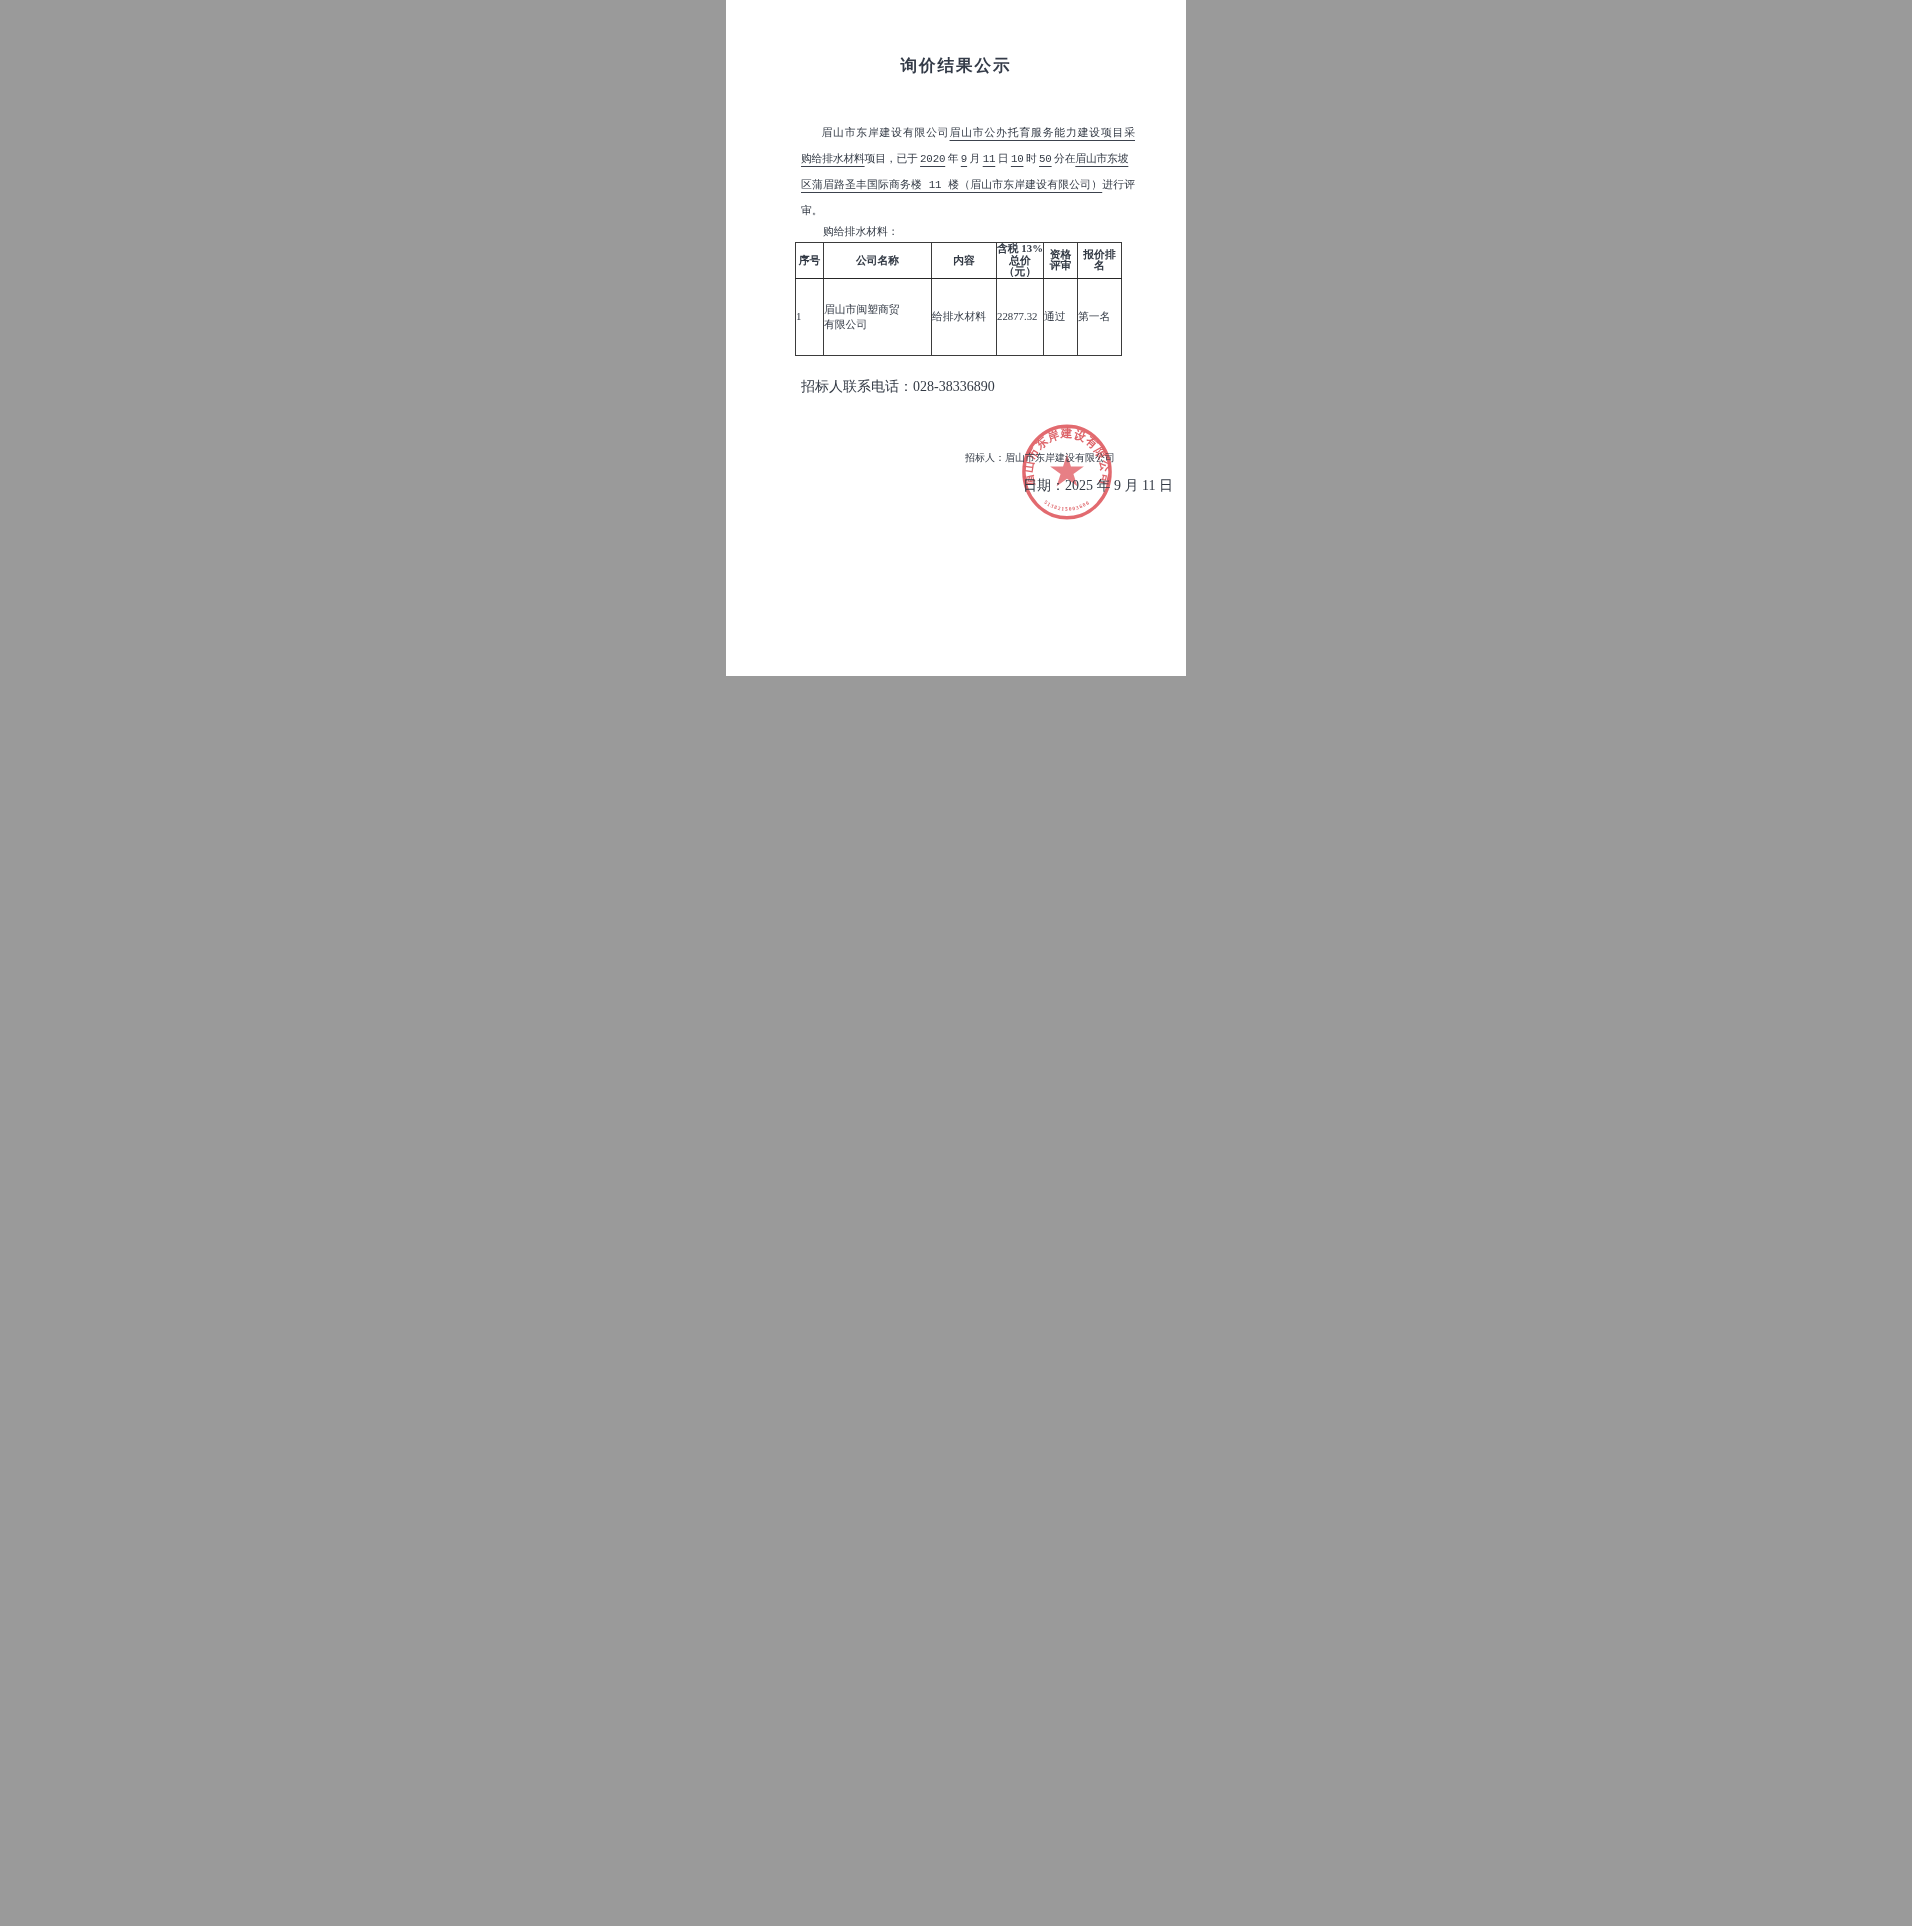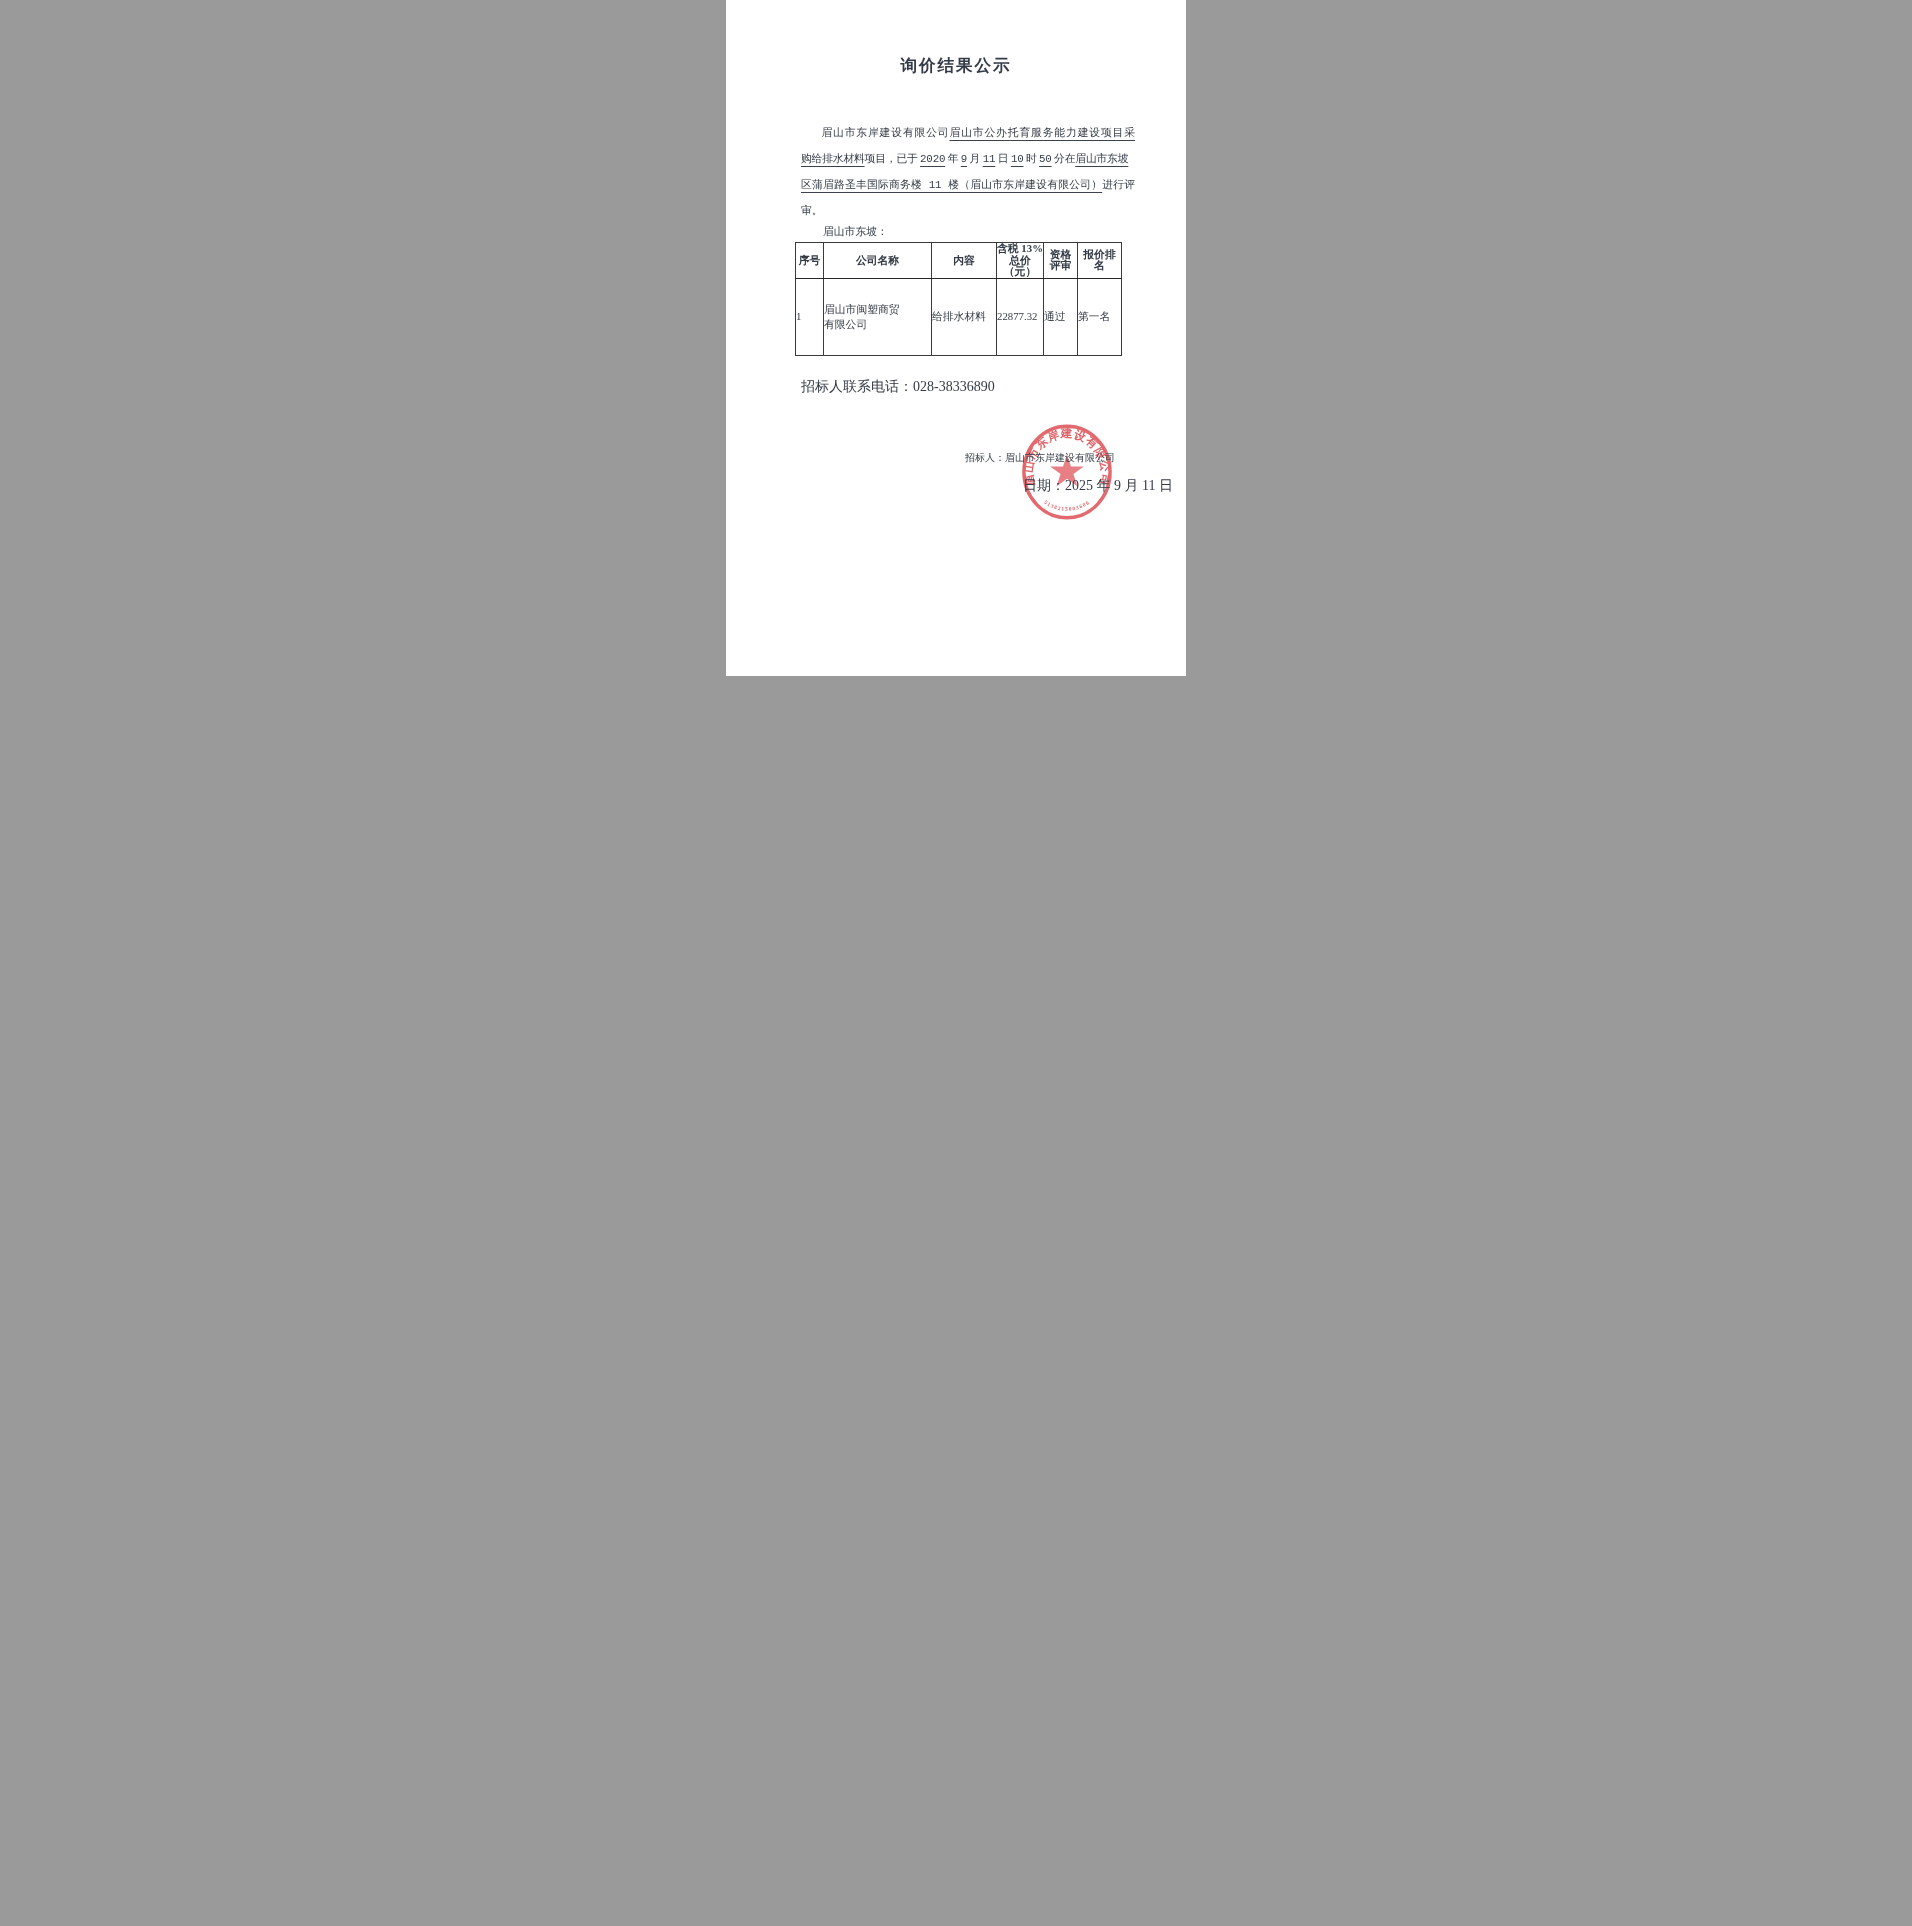--- a/index.html
+++ b/index.html
@@ -88,21 +88,21 @@
 
   <div class="doc-title">询价结果公示</div>
 
   <div class="para">
     <div class="pline jline indent"><span>眉山市东岸建设有限公司</span><span class="u">眉山市公办托育服务能力建设项目采</span></div>
     <div class="pline tight"><span class="u">购给排水材料</span><span>项目，已于 </span><span class="u">2020</span><span> 年 </span><span class="u">9</span><span> 月 </span><span class="u">11</span><span> 日 </span><span class="u">10</span><span> 时 </span><span class="u">50</span><span> 分在</span><span class="u">眉山市东坡</span></div>
     <div class="pline jline"><span class="u">区蒲眉路圣丰国际商务楼 11 楼（眉山市东岸建设有限公司）</span><span>进行评</span></div>
     <div class="pline">审。</div>
   </div>
 
-  <div class="results-label">眉山市东坡：</div>
+  <div class="results-label">购给排水材料：</div>
 
   <table class="result-table">
     <colgroup>
       <col style="width:28px">
         <col style="width:108px">
         <col style="width:65px">
       <col style="width:47px">
         <col style="width:34px">
         <col style="width:44px">
     </colgroup>

